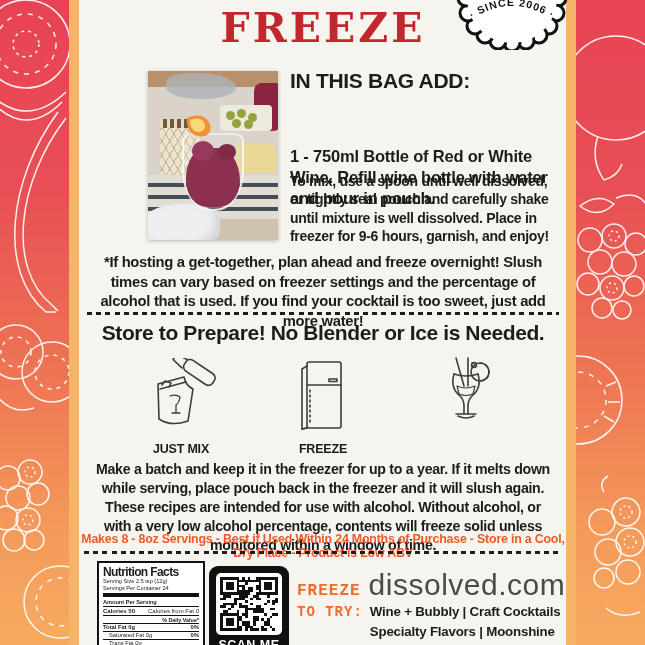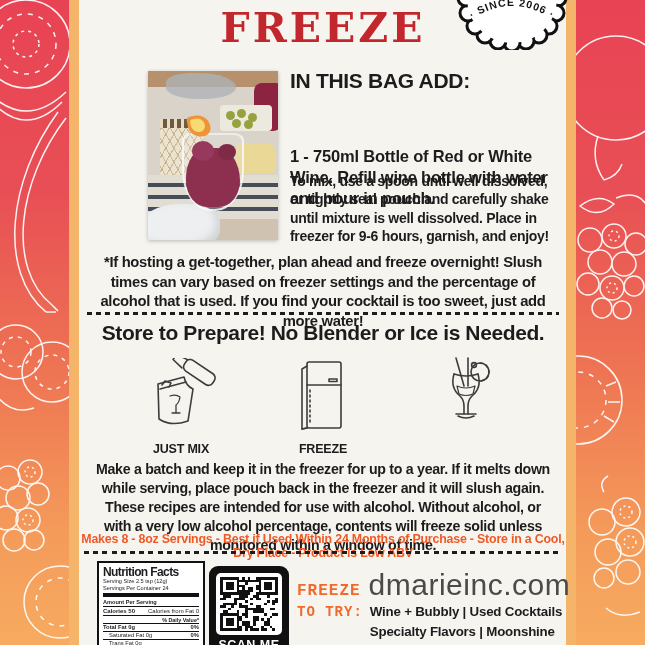--- a/index.html
+++ b/index.html
@@ -554,25 +554,25 @@
           <i style="grid-row:21;grid-column:17"></i>
           <i style="grid-row:21;grid-column:20"></i>
         </div>
     </div>
     <div class="qr-label">SCAN ME</div>
   </div>
 
   <div class="visit">
     <div class="visit-row1">
       <span class="visit-word">FREEZE</span>
-      <span class="visit-url">dmarieinc.com</span>
+      <span class="visit-url">dissolved.com</span>
     </div>
     <div class="try-row">
       <span class="try-word">TO TRY:</span>
       <div class="try-lines">
-        <div>Wine + Bubbly | Used Cocktails</div>
+        <div>Wine + Bubbly | Craft Cocktails</div>
         <div>Specialty Flavors | Moonshine Collection</div>
 
       </div>
     </div>
   </div>
 
 </div>
 
 </body></html>

